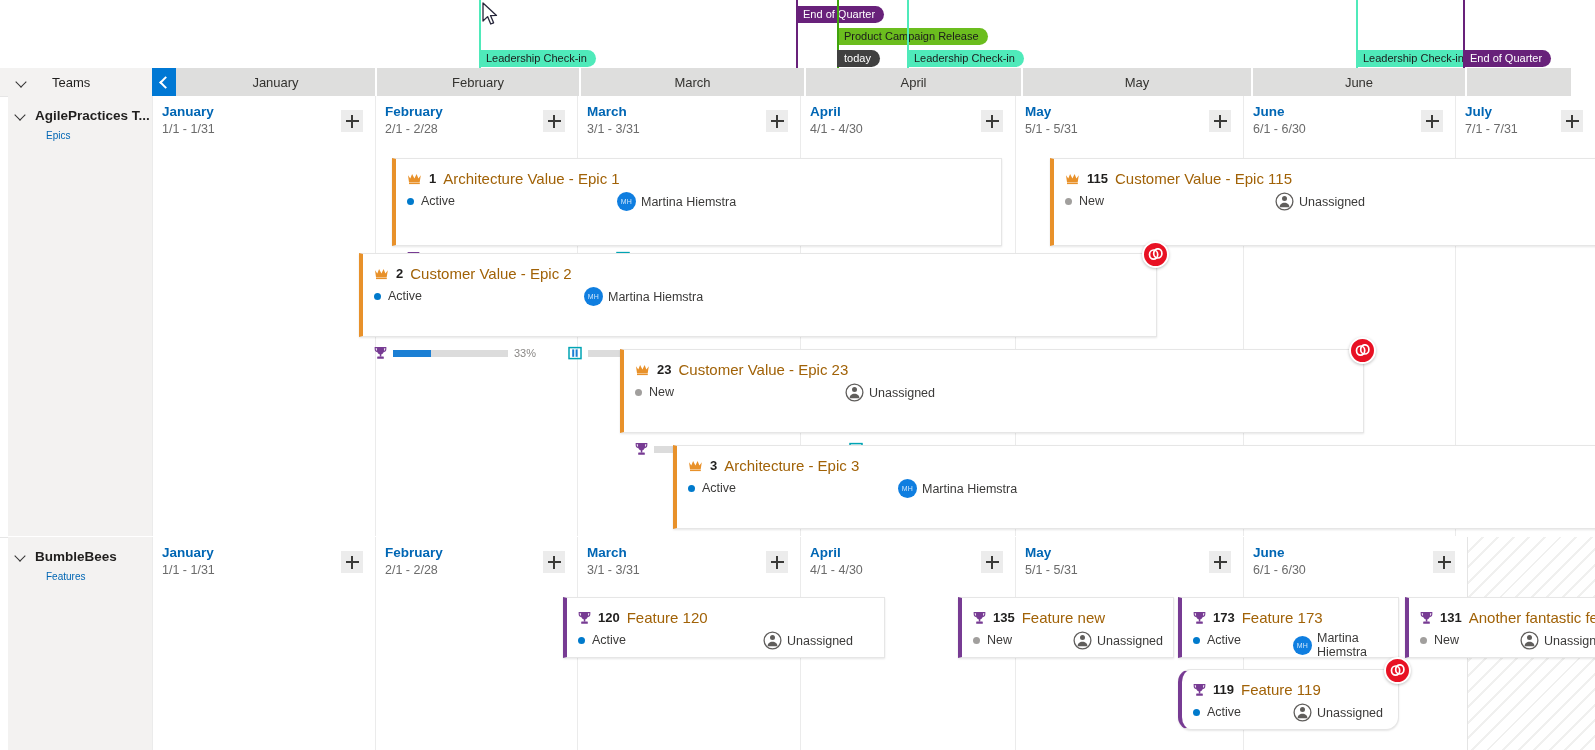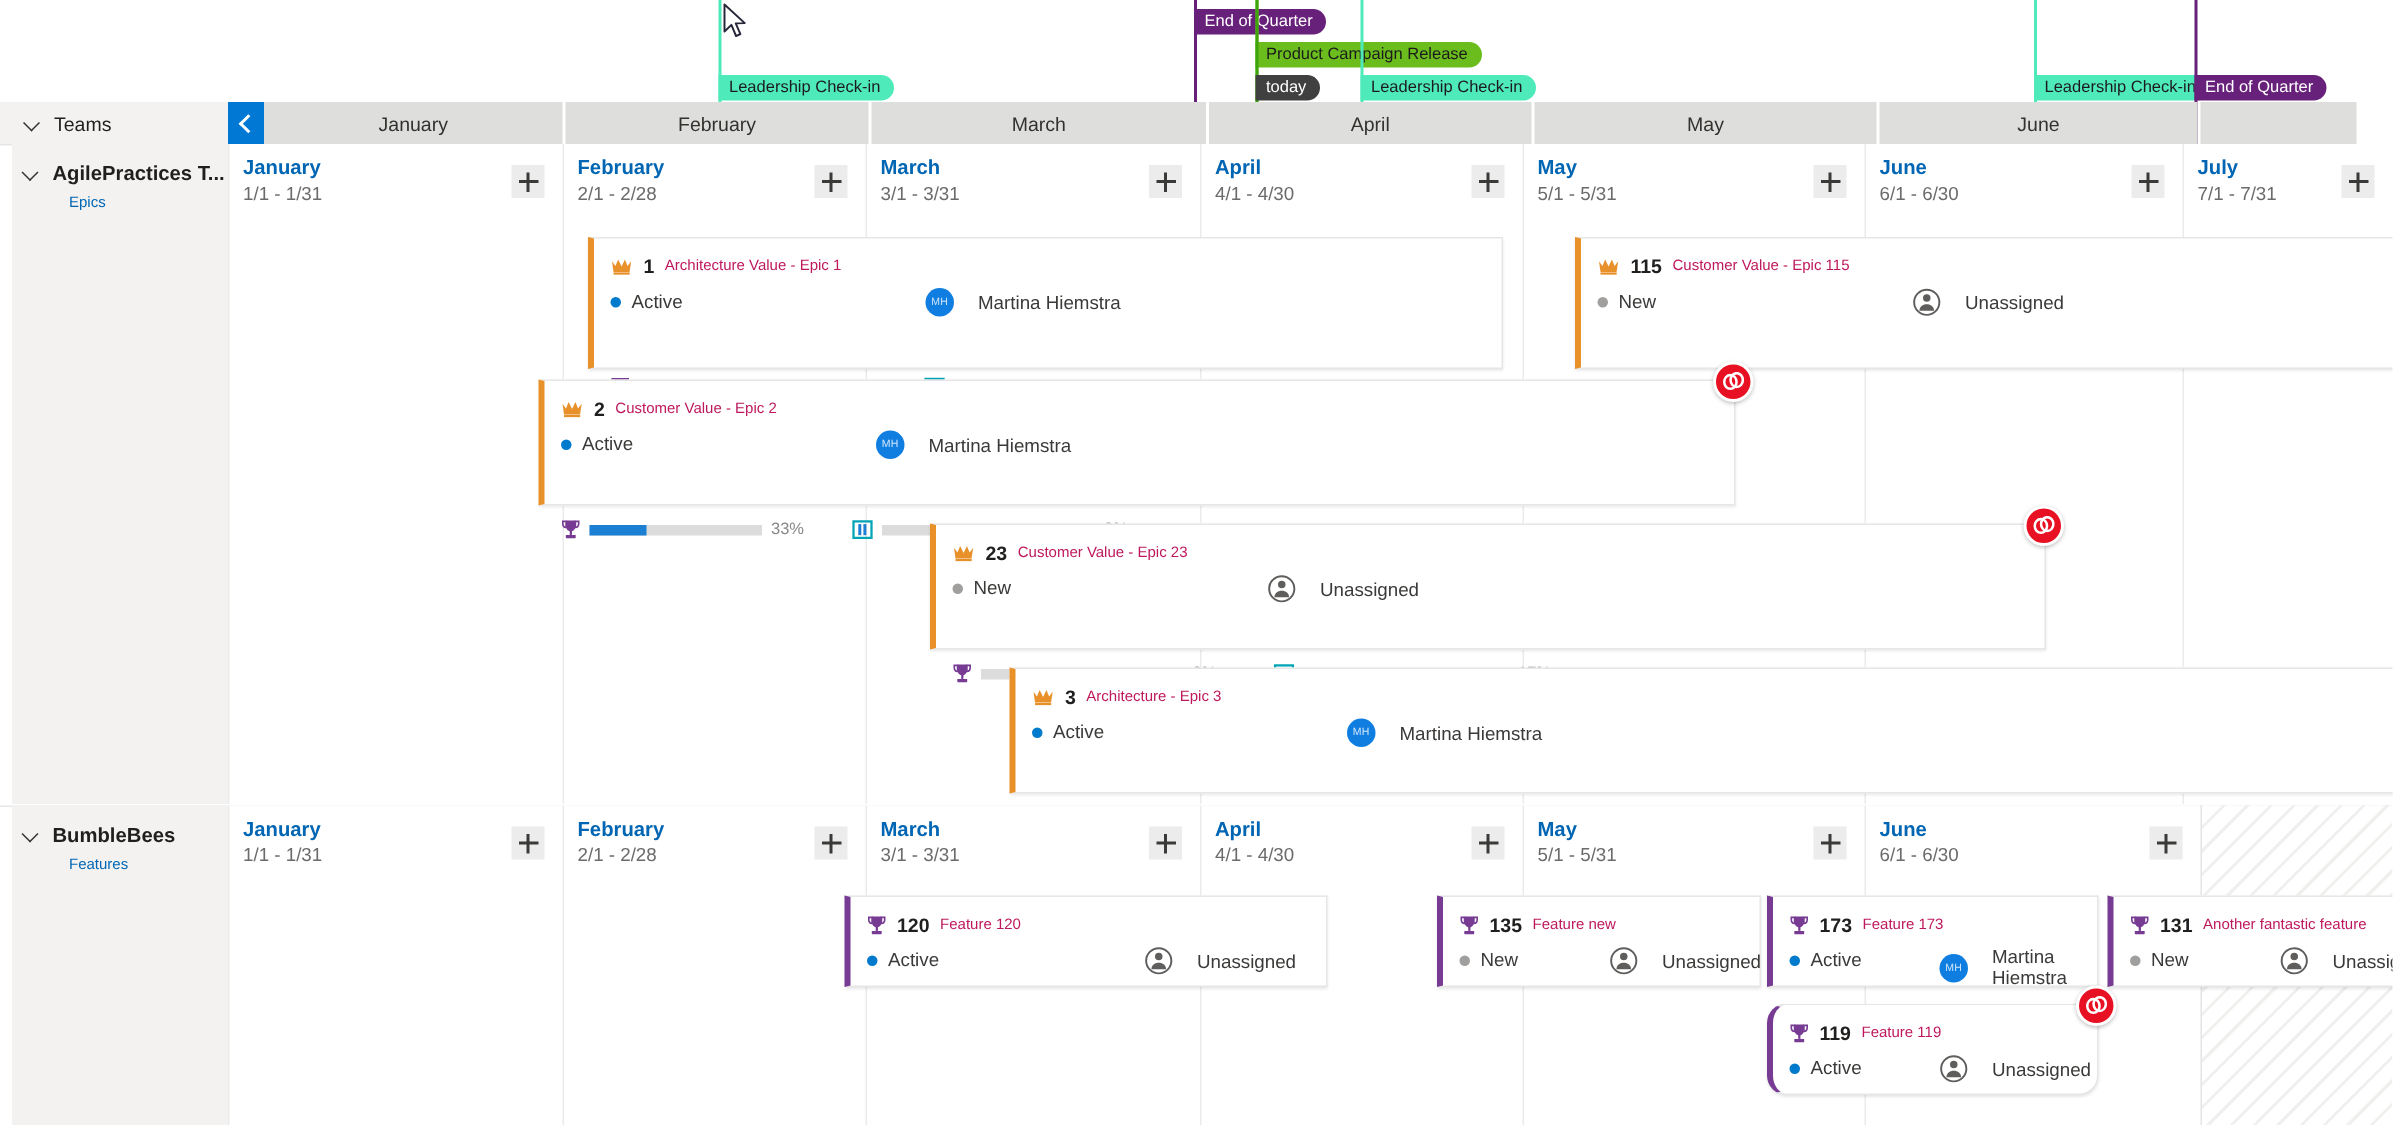--- a/index.html
+++ b/index.html
@@ -27,21 +27,21 @@
     white-space: nowrap;
     color: #fff;
   }
   .marker-pill.dark { color:#ffffff; }
   .marker-pill.lighttext { color:#1b1b1b; }
 
   
   .header-row { position: absolute; left:0; top:68px; width:1595px; height:28px; }
   .teams-cell {
     position:absolute; left:0; top:0; width:152px; height:28px;
-    background:#f3f2f1; display:flex; align-items:center; gap:9px; padding-left:16px;
+    background:#f3f2f1; display:flex; align-items:center; gap:25px; padding-left:16px;
     font-size:13px; color:#201f1e;
   }
   .chev { width:11px; height:11px; position:relative; flex:none; }
   .chev::before{
     content:""; position:absolute; left:1px; top:1px;
     width:7px; height:7px; border-right:1.4px solid #333; border-bottom:1.4px solid #333;
     transform: rotate(45deg);
   }
   .nav-btn {
     position:absolute; top:0; width:24px; height:28px; background:#0078d4;
@@ -91,25 +91,25 @@
   }
 
   
   .card {
     position:absolute; background:#ffffff;
     border:1px solid #e6e6e6; border-left-width:4px;
     box-shadow:0 1px 2px rgba(0,0,0,0.10);
   }
   .card-title { position:absolute; left:11px; top:11px; right:10px; display:flex; align-items:center; gap:7px; white-space:nowrap; }
   .card-id { font-size:13px; font-weight:bold; color:#201f1e; }
-  .card-name { font-size:10px; color:#be185d; }
+  .card-name { font-size:15px; color:#a16207; }
   .card-meta { position:absolute; left:11px; top:35px; right:10px; height:18px; }
   .state { position:absolute; left:0; top:0; display:flex; align-items:center; gap:7px; font-size:12.5px; color:#3b3a39; }
   .state-dot { width:7px; height:7px; border-radius:50%; flex:none; }
-  .assignee { position:absolute; top:-2px; display:flex; align-items:center; gap:16px; font-size:12.5px; color:#3b3a39;justify-content:flex-end; }
+  .assignee { position:absolute; top:-2px; display:flex; align-items:center; gap:5px; font-size:12.5px; color:#3b3a39;justify-content:flex-end; }
   .avatar {
     width:19px; height:19px; border-radius:50%; background:#0f7ee0; color:#cfe6fb;
     font-size:7px; display:flex; align-items:center; justify-content:center; flex:none; letter-spacing:.2px;
   }
   .prog-row { position:absolute; left:11px; top:59px; display:flex; align-items:flex-end; gap:30px;margin-top:33px; }
   .prog { display:flex; align-items:center; gap:6px; }
   .bar { height:7px; background:#dcdcdc; position:relative; }
   .bar > i { position:absolute; left:0; top:0; height:100%; background:#1b7fd4; display:block; }
   .pct { font-size:11px; color:#8a8886; min-width:24px; }
 

